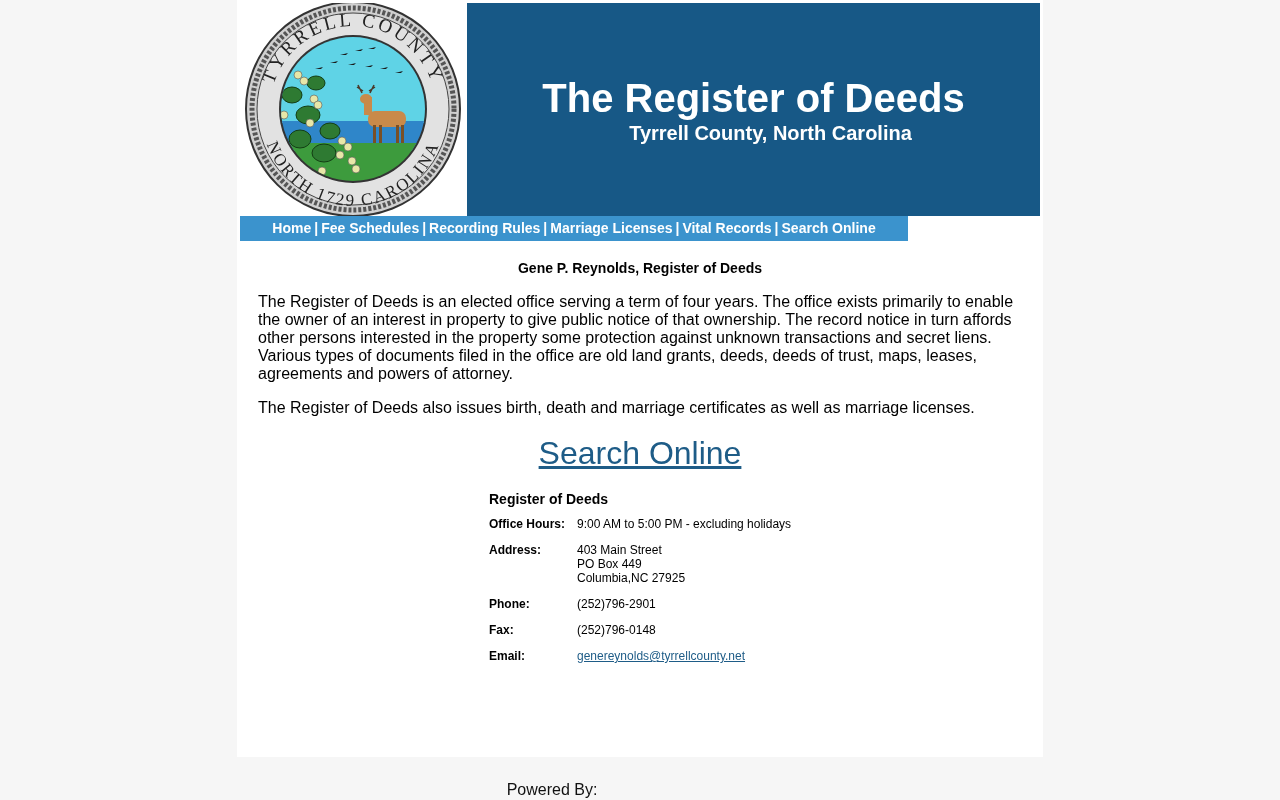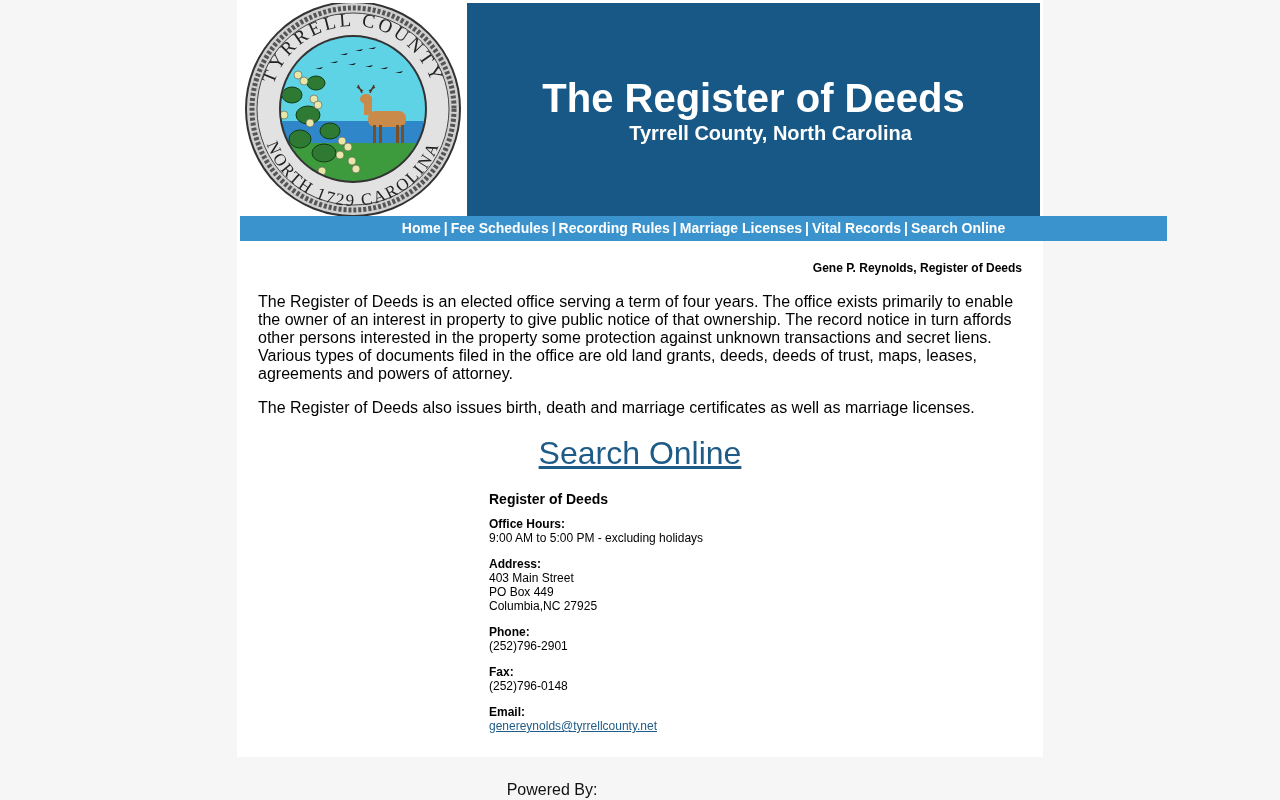--- a/index.html
+++ b/index.html
@@ -57,41 +57,41 @@
       left: 0; right: 0;
       top: 118px;
       font-size: 20px;
       line-height: 24px;
       padding-left: 34px;
     }
     .nav {
       position: absolute;
       left: 3px;
       top: 216px;
-      width: 927px;
+      width: 668px;
       height: 25px;
       background: #3b93cd;
       text-align: center;
       font-size: 14px;
       font-weight: bold;
       line-height: 25px;
       color: #ffffff;
     }
     .nav a { color: #ffffff; text-decoration: none; }
     .nav .sep { padding: 0 3px; }
     .content {
       position: absolute;
       left: 21px;
       top: 258px;
       width: 764px;
     }
     .officer {
-      text-align: right;
-      font-weight: bold;
-      font-size: 12px;
+      text-align: center;
+      font-weight: bold;
+      font-size: 14px;
       line-height: 20px;
       margin: 0 0 15px 0;
     }
     .para {
       font-size: 16px;
       line-height: 18px;
       margin: 0 0 16px 0;
     }
     .search-big {
       text-align: center;
@@ -111,21 +111,20 @@
       text-align: left;
       font-weight: bold;
       font-size: 14px;
       line-height: 18px;
       margin-bottom: 9px;
     }
     .info-row {
       display: flex;
       line-height: 14px;
       margin-bottom: 12px;
-      flex-direction: column;
     }
     .info-label { width: 88px; font-weight: bold; }
     .info-value { flex: 1; }
     .info-value a { color: #1e5c87; text-decoration: underline; }
     .footer {
       position: absolute;
       left: 16px;
       top: 780px;
       width: 1072px;
       text-align: center;

